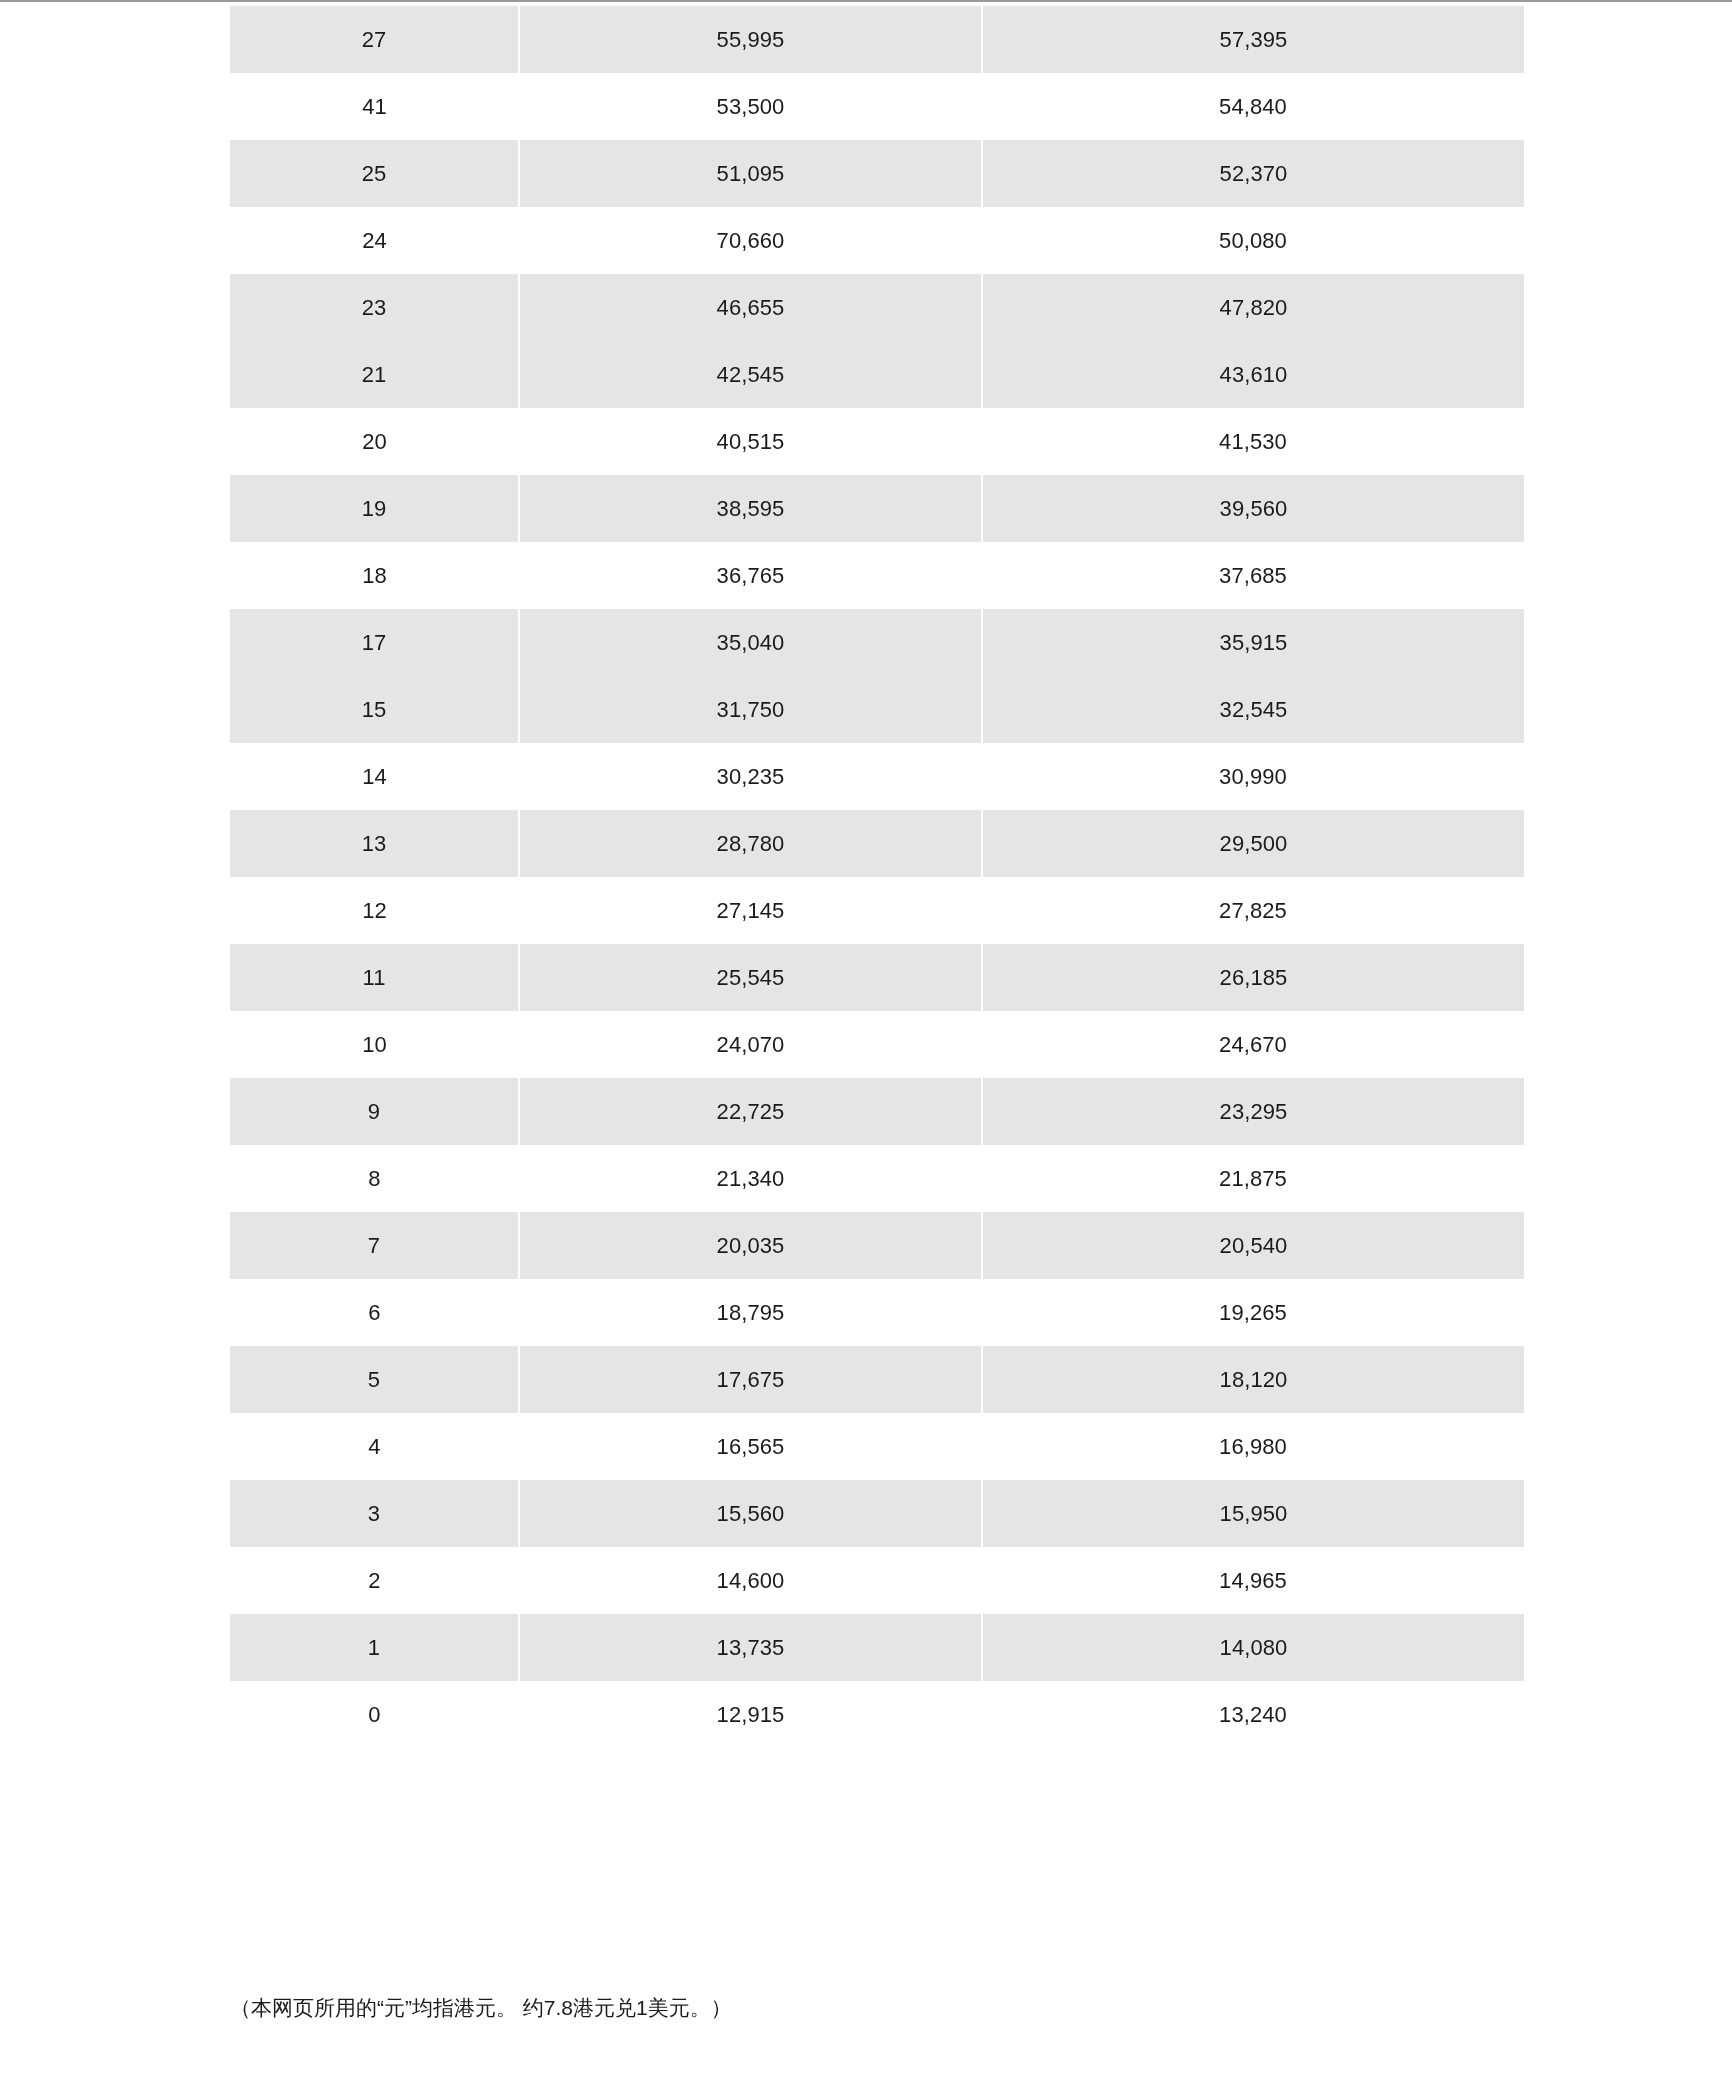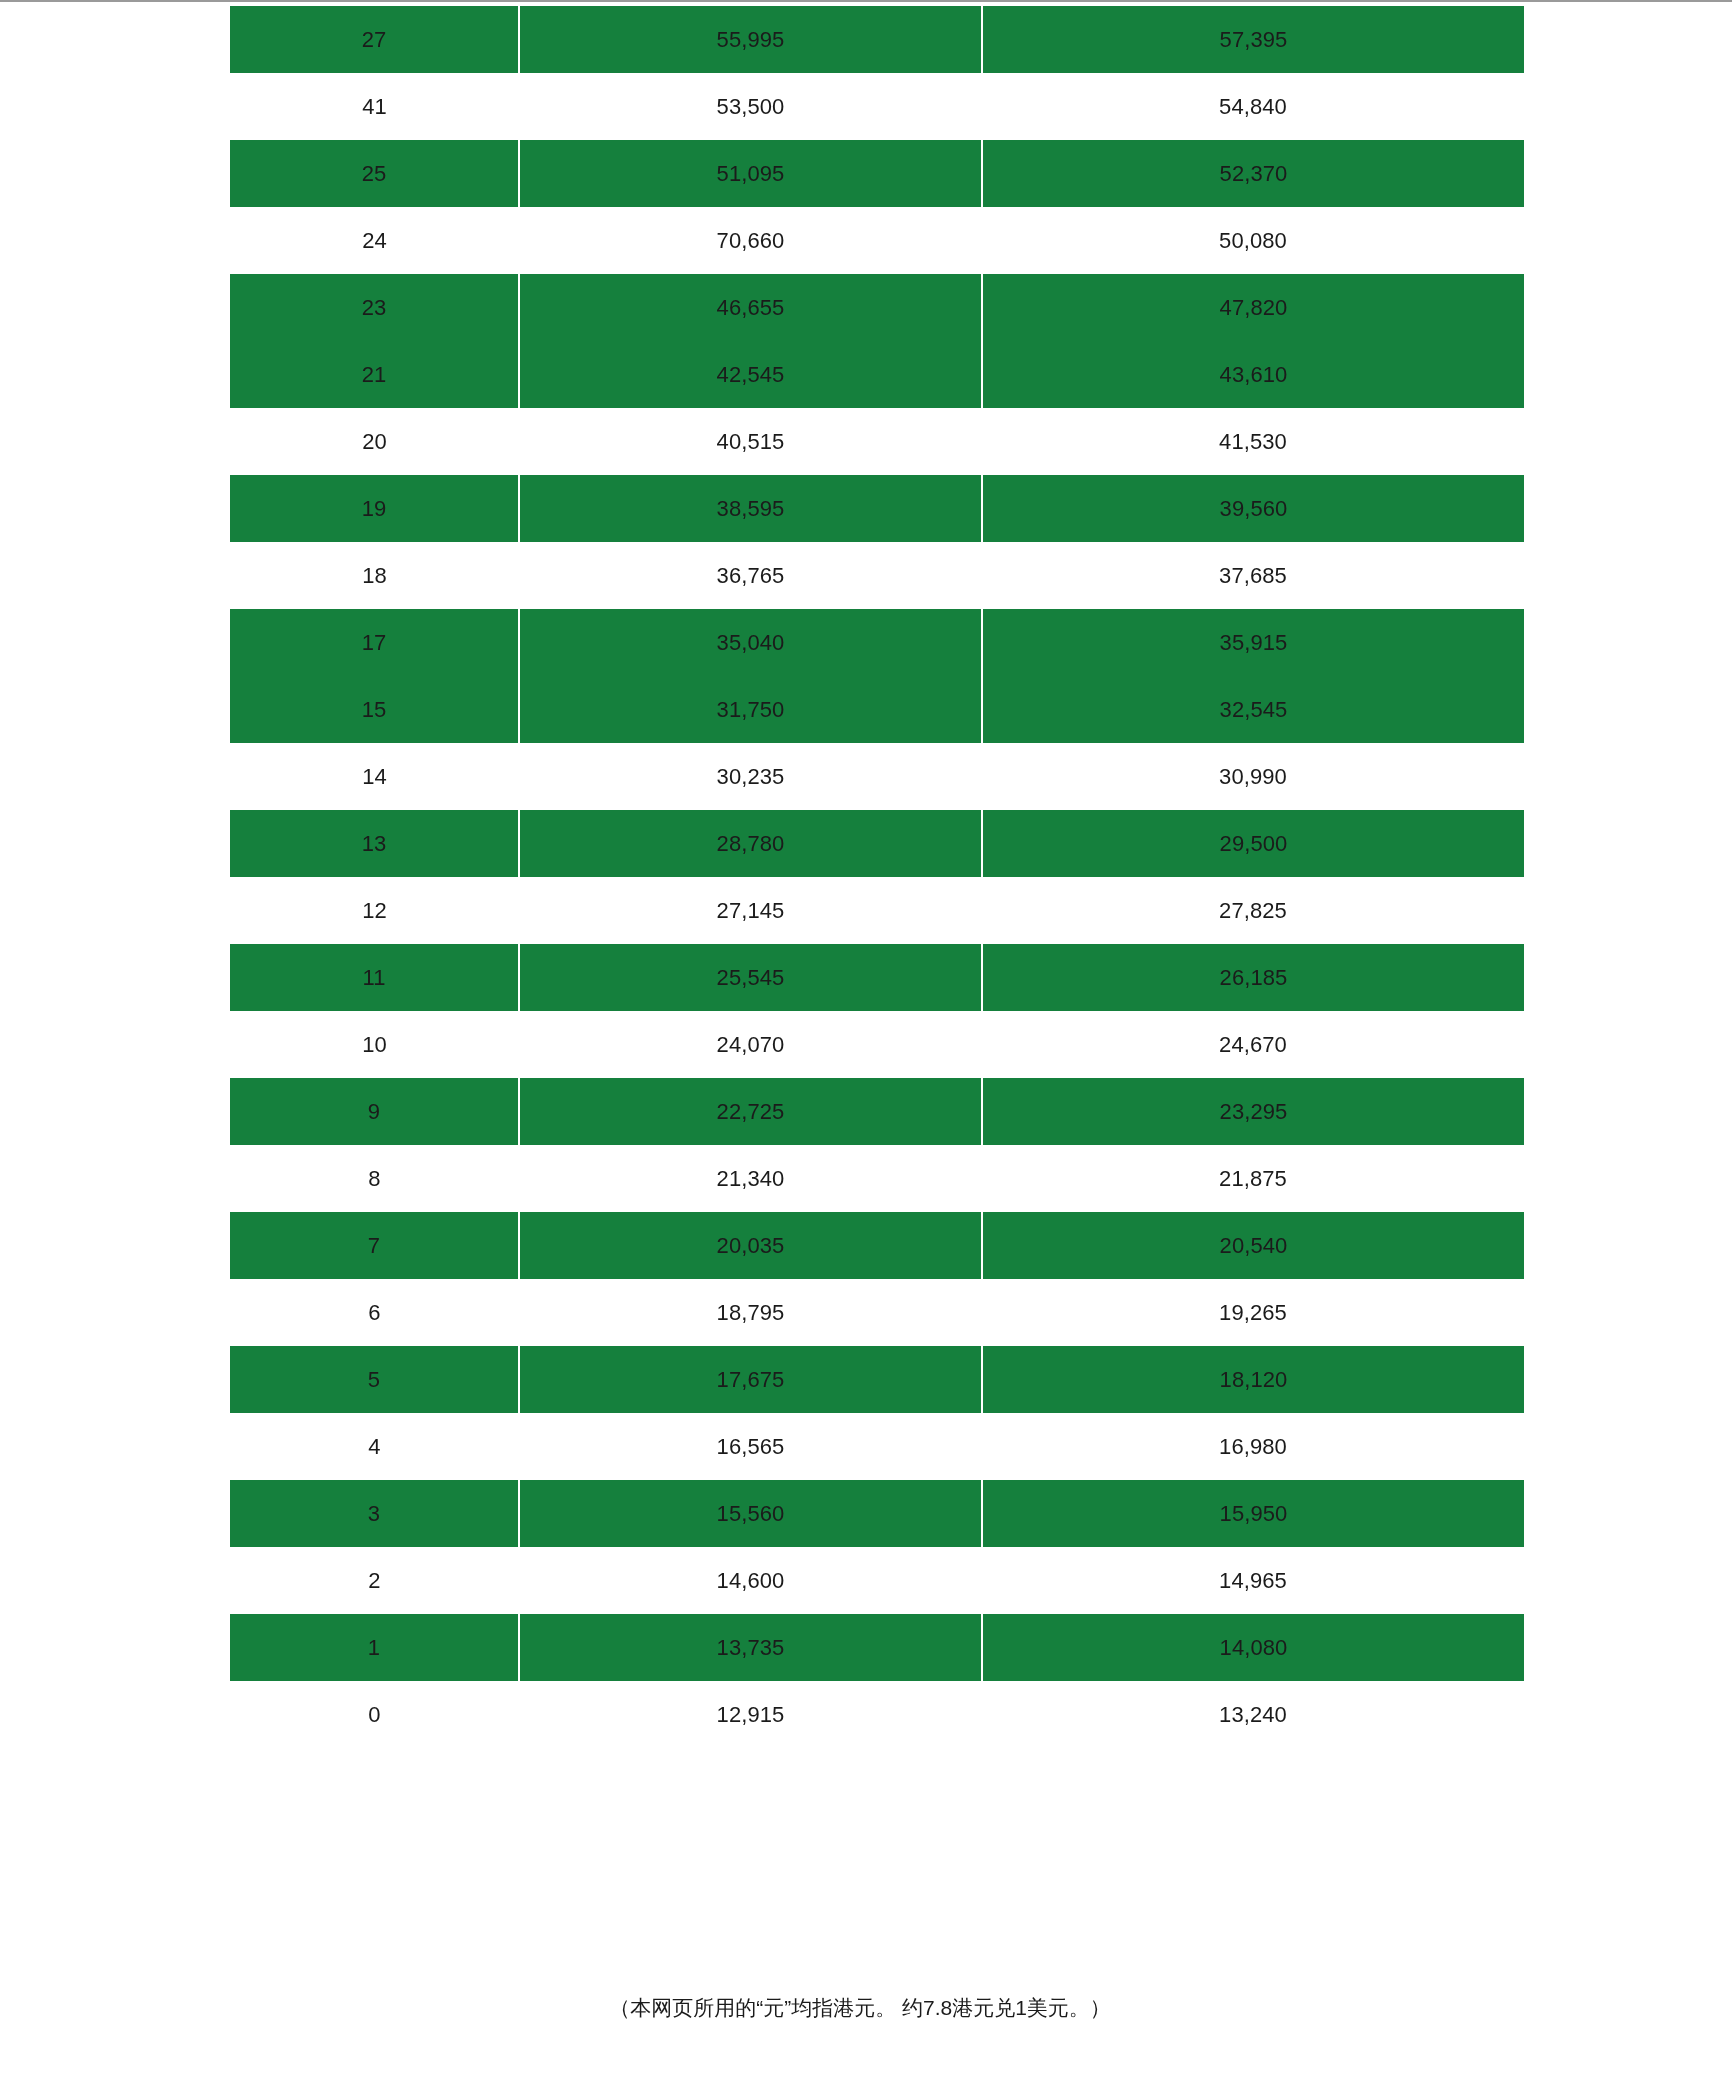--- a/index.html
+++ b/index.html
@@ -58,42 +58,41 @@
     line-height: 67px;
     font-weight: 400;
     color: #1b1b1b;
     letter-spacing: 0.1px;
     border: 0;
     white-space: nowrap;
   }
 
   
   #fee-table tr.stripe td {
-    background: #15803d;
+    background: #e5e5e5;
   }
   #fee-table tr.plain td {
     background: #ffffff;
   }
   
   #fee-table tr.stripe td.sep-left {
     border-left: 2.1px solid #ffffff;
   }
 
   
   #footnote {
     position: absolute;
     left: 230px;
     top: 1992px;
     width: 1260px;
     font-size: 21px;
     line-height: 31px;
     color: #1b1b1b;
     white-space: nowrap;
     font-family: "Liberation Sans", "DejaVu Sans", sans-serif;
-    text-align: center;
   }
 </style>
 </head>
 <body>
 
 <div id="top-rule"></div>
 
 <div id="page">
 
   <table id="fee-table">

